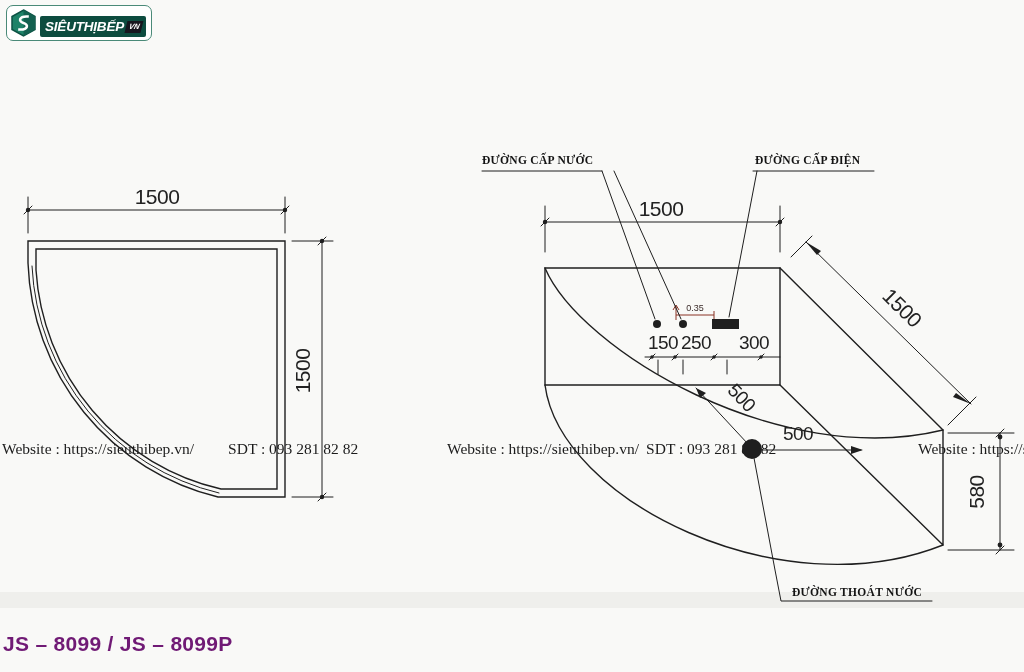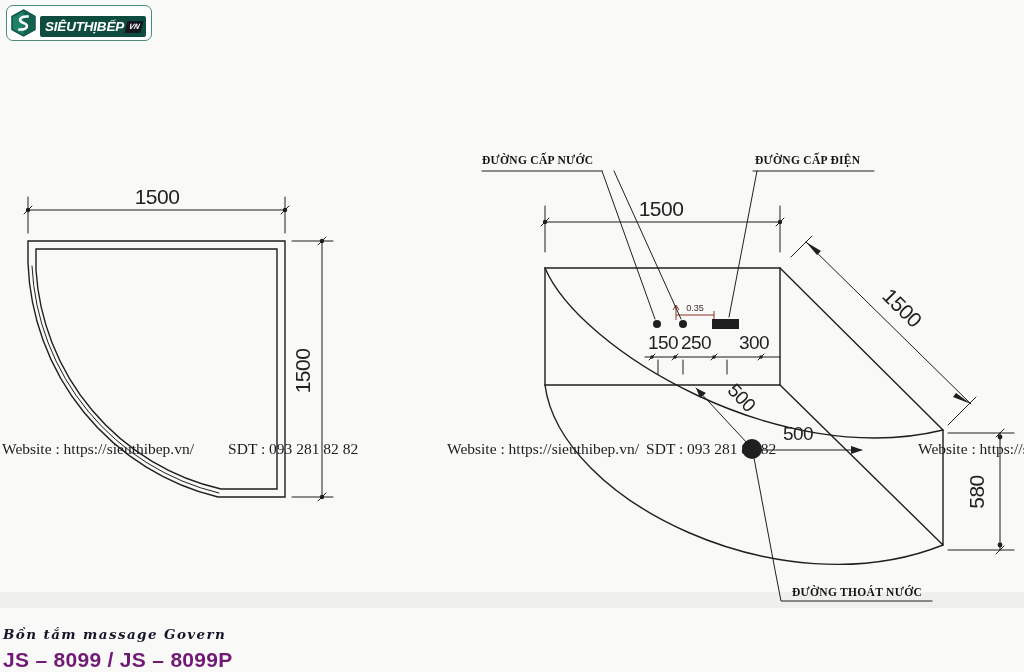--- a/index.html
+++ b/index.html
@@ -173,17 +173,16 @@
       <polygon points="13.5,1 25,7.5 25,20.5 13.5,27" fill="#136050"></polygon>
       <path d="M 17.5,7.5 C 9,7 8,12.5 13.5,14 C 19,15.5 18,21 9.5,20.5" fill="none" stroke="#ffffff" stroke-width="2.6" stroke-linecap="square"></path>
     </svg>
     <span class="logo-box">
       <span class="logo-brand">SIÊUTHỊBẾP</span>
       <span class="logo-badge">VN</span>
     </span>
   </div>
 
   <div class="footer">
-    <div class="footer-series">Bồn tắm massage Govern</div>
     <div class="footer-model">JS – 8099 / JS – 8099P</div>
   </div>
 
 </div>
 
 </body></html>

